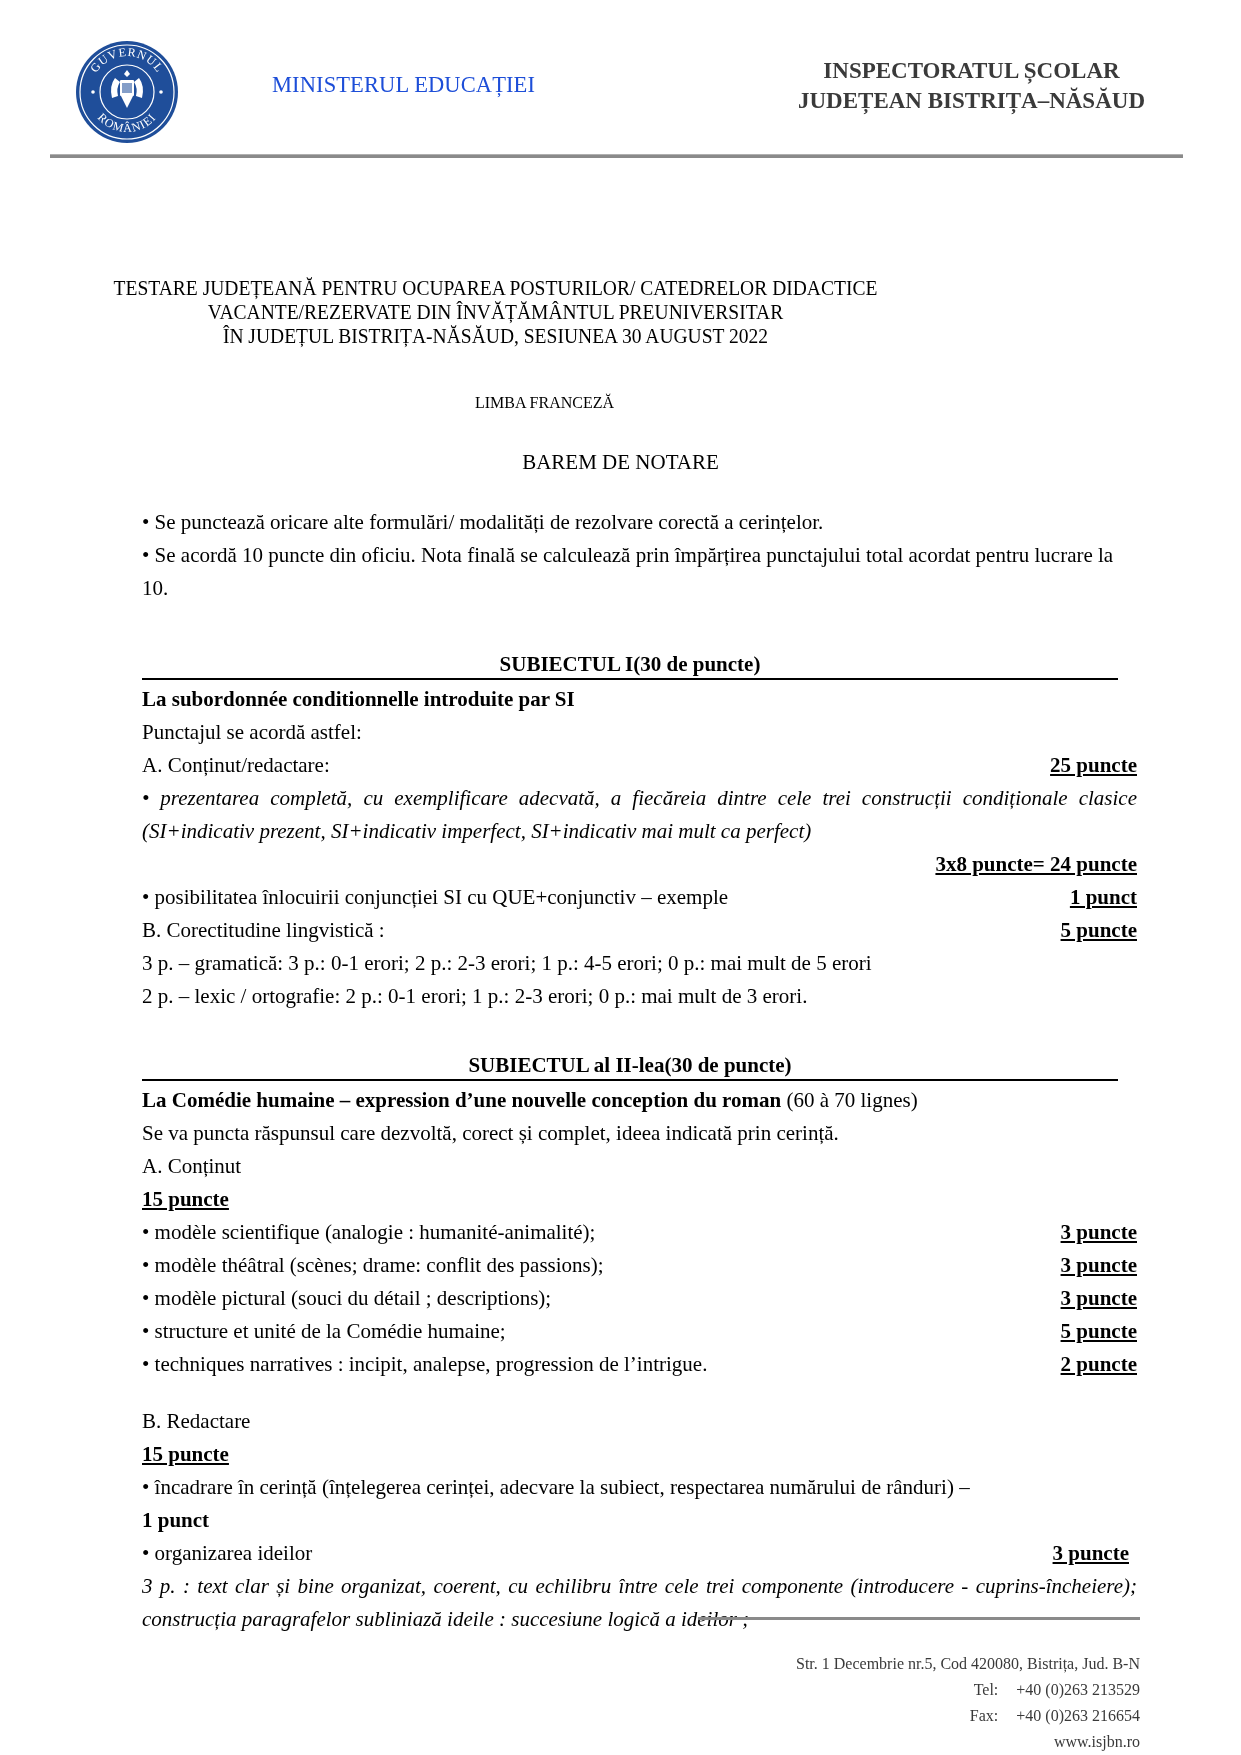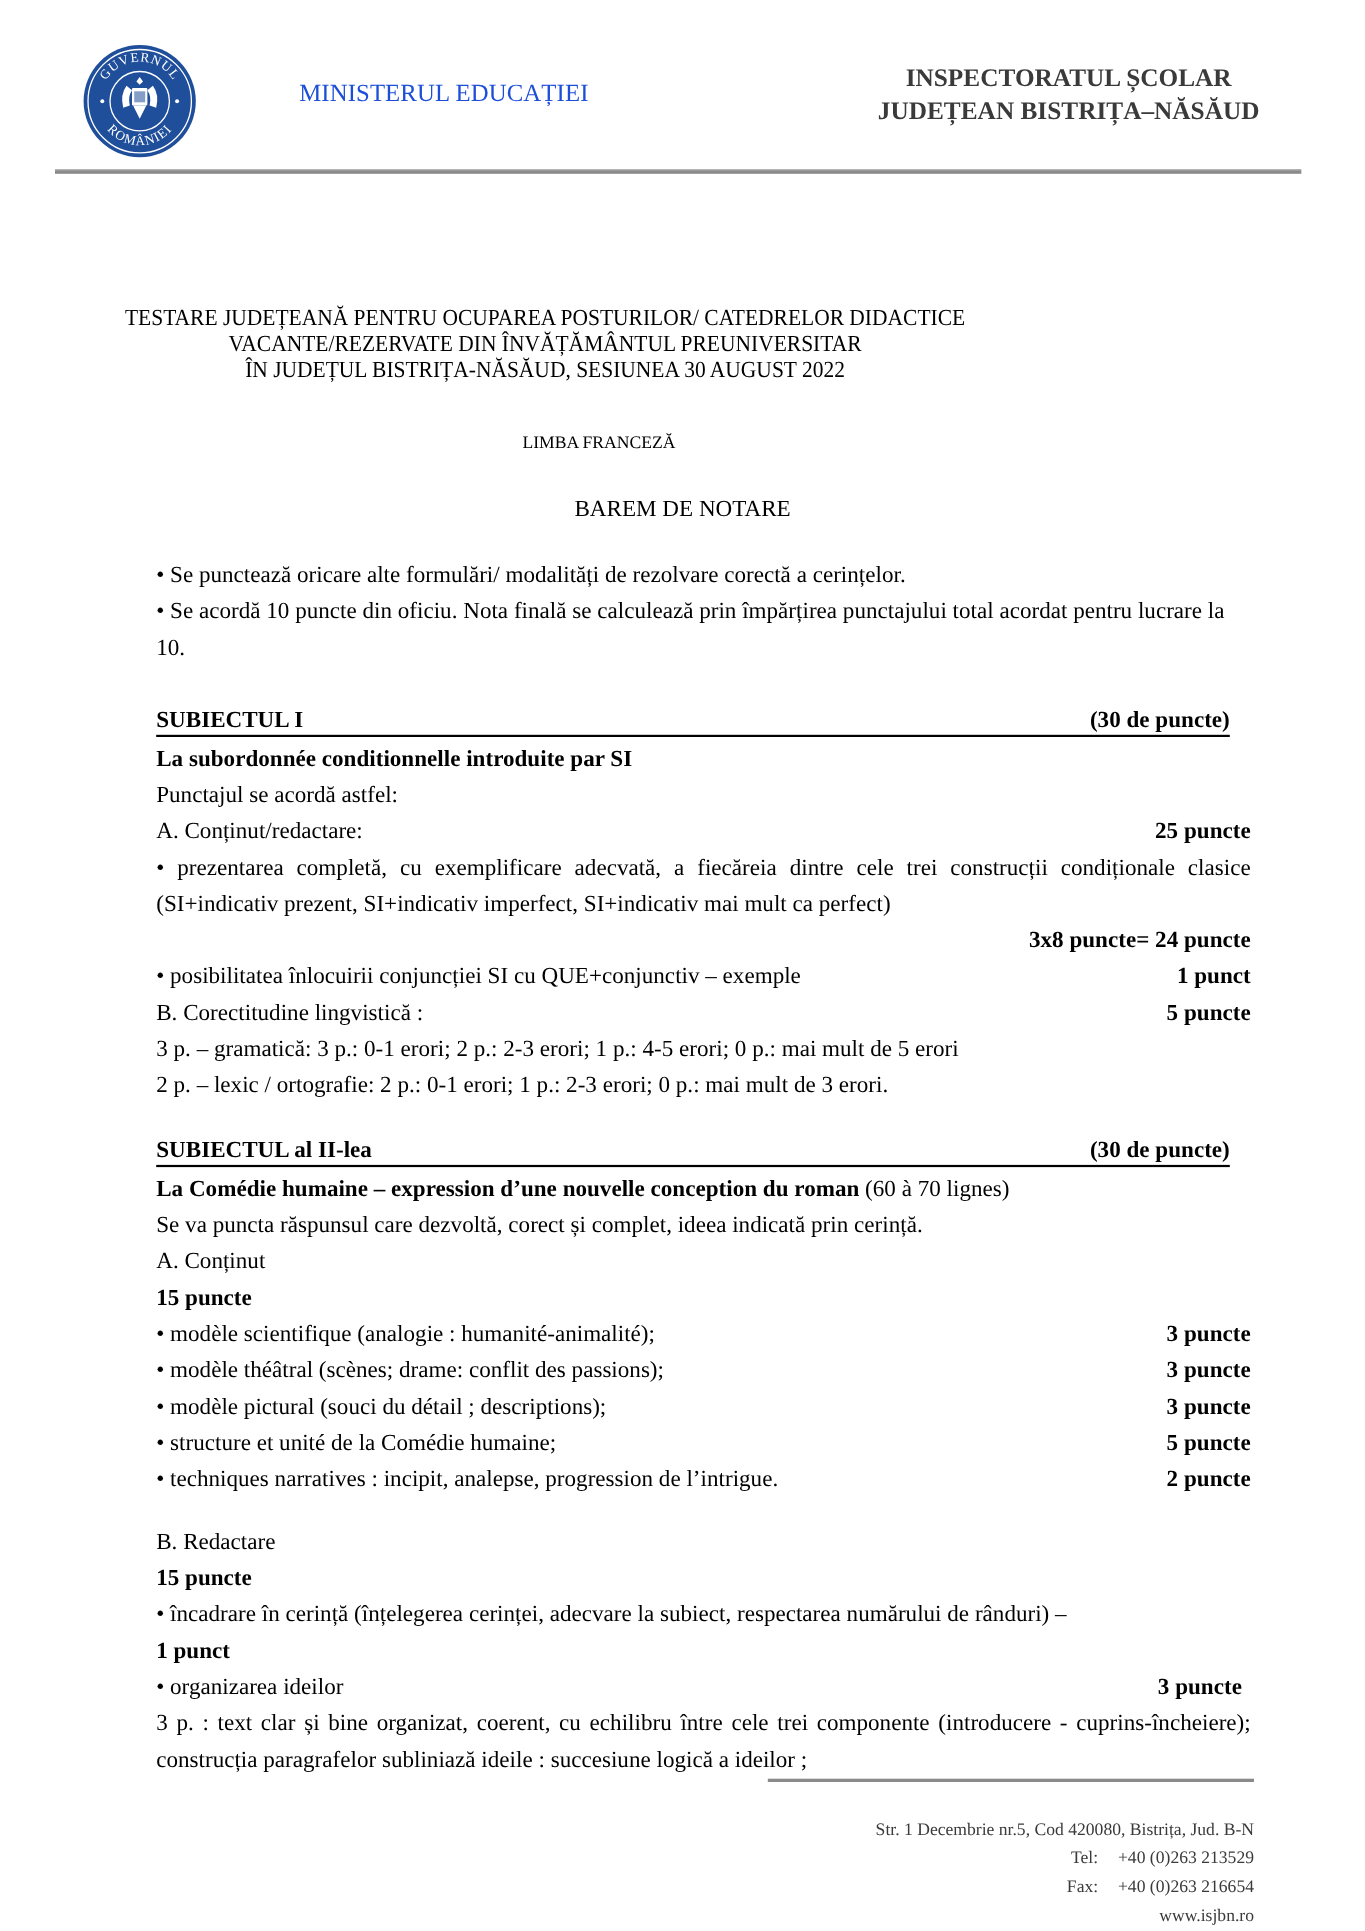--- a/index.html
+++ b/index.html
@@ -18,28 +18,28 @@
   
   .titles { position: absolute; left: 0; top: 276px; width: 991px; text-align: center;
             font-size: 21px; line-height: 24px; }
   .titles .t { display: block; transform: scaleX(0.93); transform-origin: center; }
   .subject-title { position: absolute; left: 0; top: 394px; width: 1089px; text-align: center; font-size: 16px; }
   .barem-title { position: absolute; left: 0; top: 450px; width: 1241px; text-align: center; font-size: 21px; }
 
   
   .body { position: absolute; left: 142px; top: 506px; width: 995px; font-size: 21px; line-height: 33px; }
   .line { position: relative; display: flex; justify-content: space-between; white-space: nowrap; }
-  .line .pts { font-weight: bold; }
+  .line .pts { font-weight: bold; text-decoration: underline; }
   .inset { padding-right: 11px; flex-direction: column; }
   .bold { font-weight: bold; }
   .wrap { white-space: normal; }
-  .justify { text-align: justify; white-space: normal; }
+  .justify { text-align: justify; white-space: normal; font-style: italic; }
   .gap { height: 33px; }
-  .subj-head { display: flex; justify-content: space-between; font-weight: bold; width: 976px;
-               border-bottom: 2px solid #000; line-height: 28px; margin-bottom: 3px; margin-top: 2px;}
+  .subj-head { display: flex; justify-content: center; font-weight: bold; width: 976px;
+               border-bottom: 2px solid #000; line-height: 28px; margin-bottom: 3px; margin-top: 12px;}
   .right-only { justify-content: flex-end; }
 
   
   .ftr-line { position: absolute; left: 698px; top: 1617px; width: 442px; height: 3px; background: #8a8a8a; }
   .footer { position: absolute; right: 101px; top: 1630px; text-align: right; font-size: 16px;
             line-height: 26px; color: #3a3a3a; margin-top: 21px; }
   .footer .row { display: flex; justify-content: flex-end; }
   .footer .lbl { margin-right: 18px; }
 </style>
 </head>

